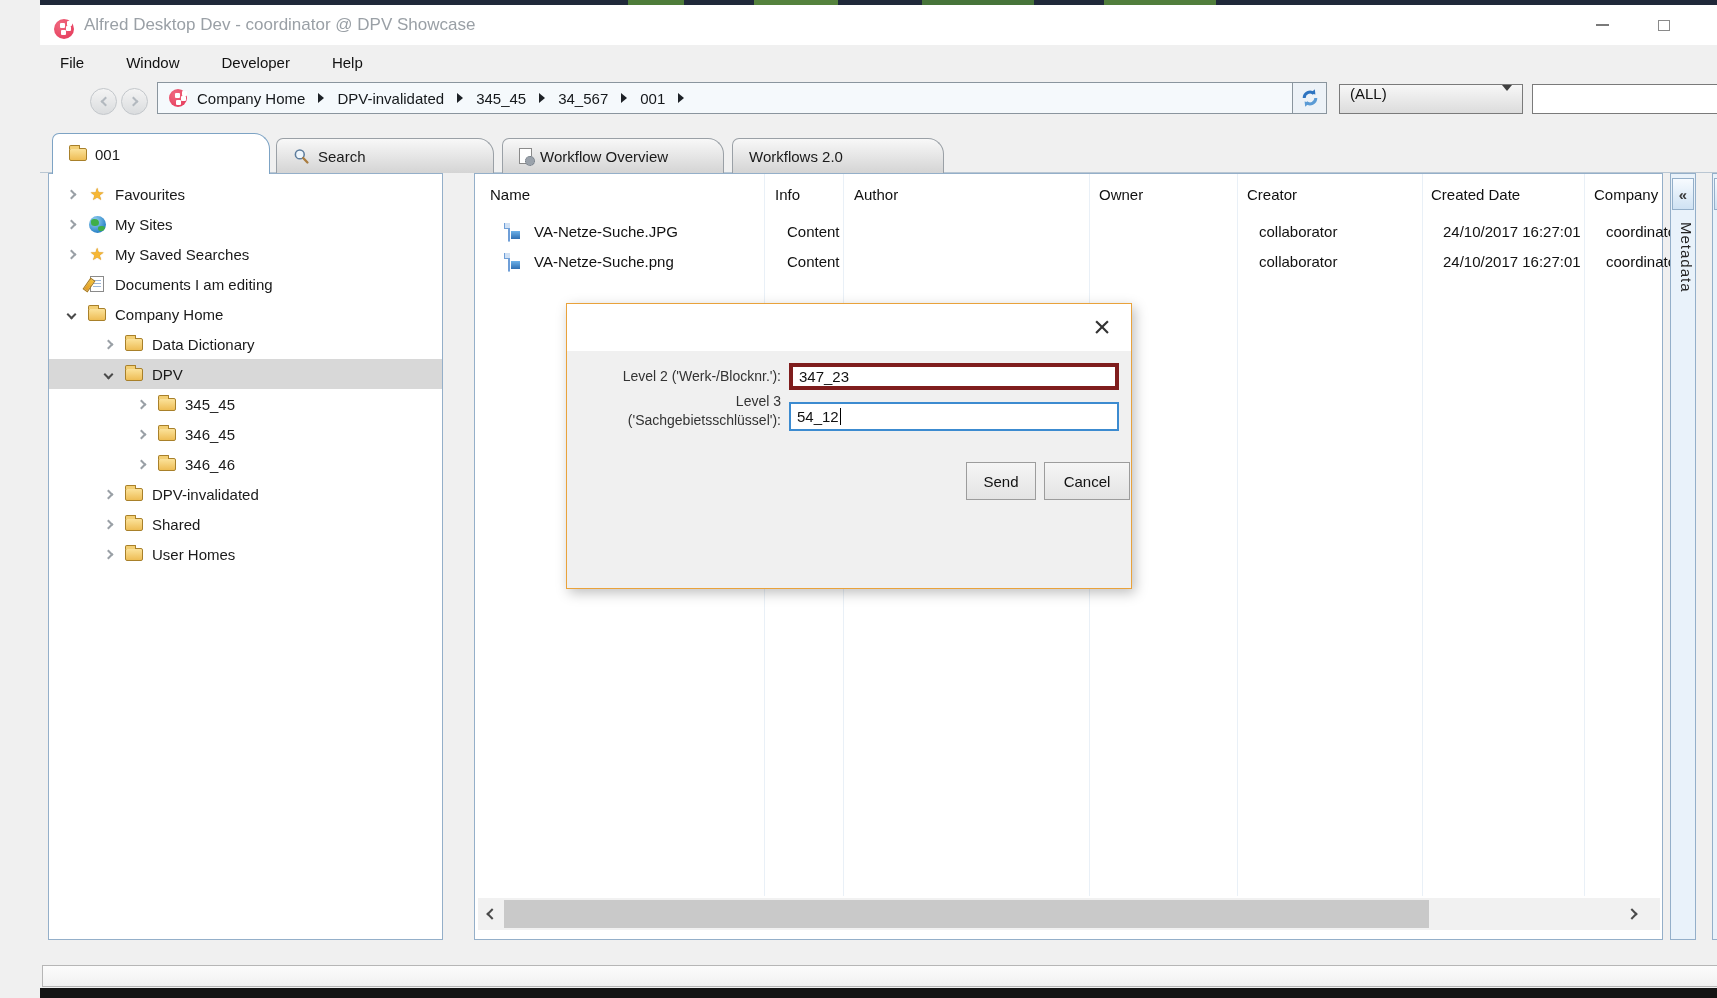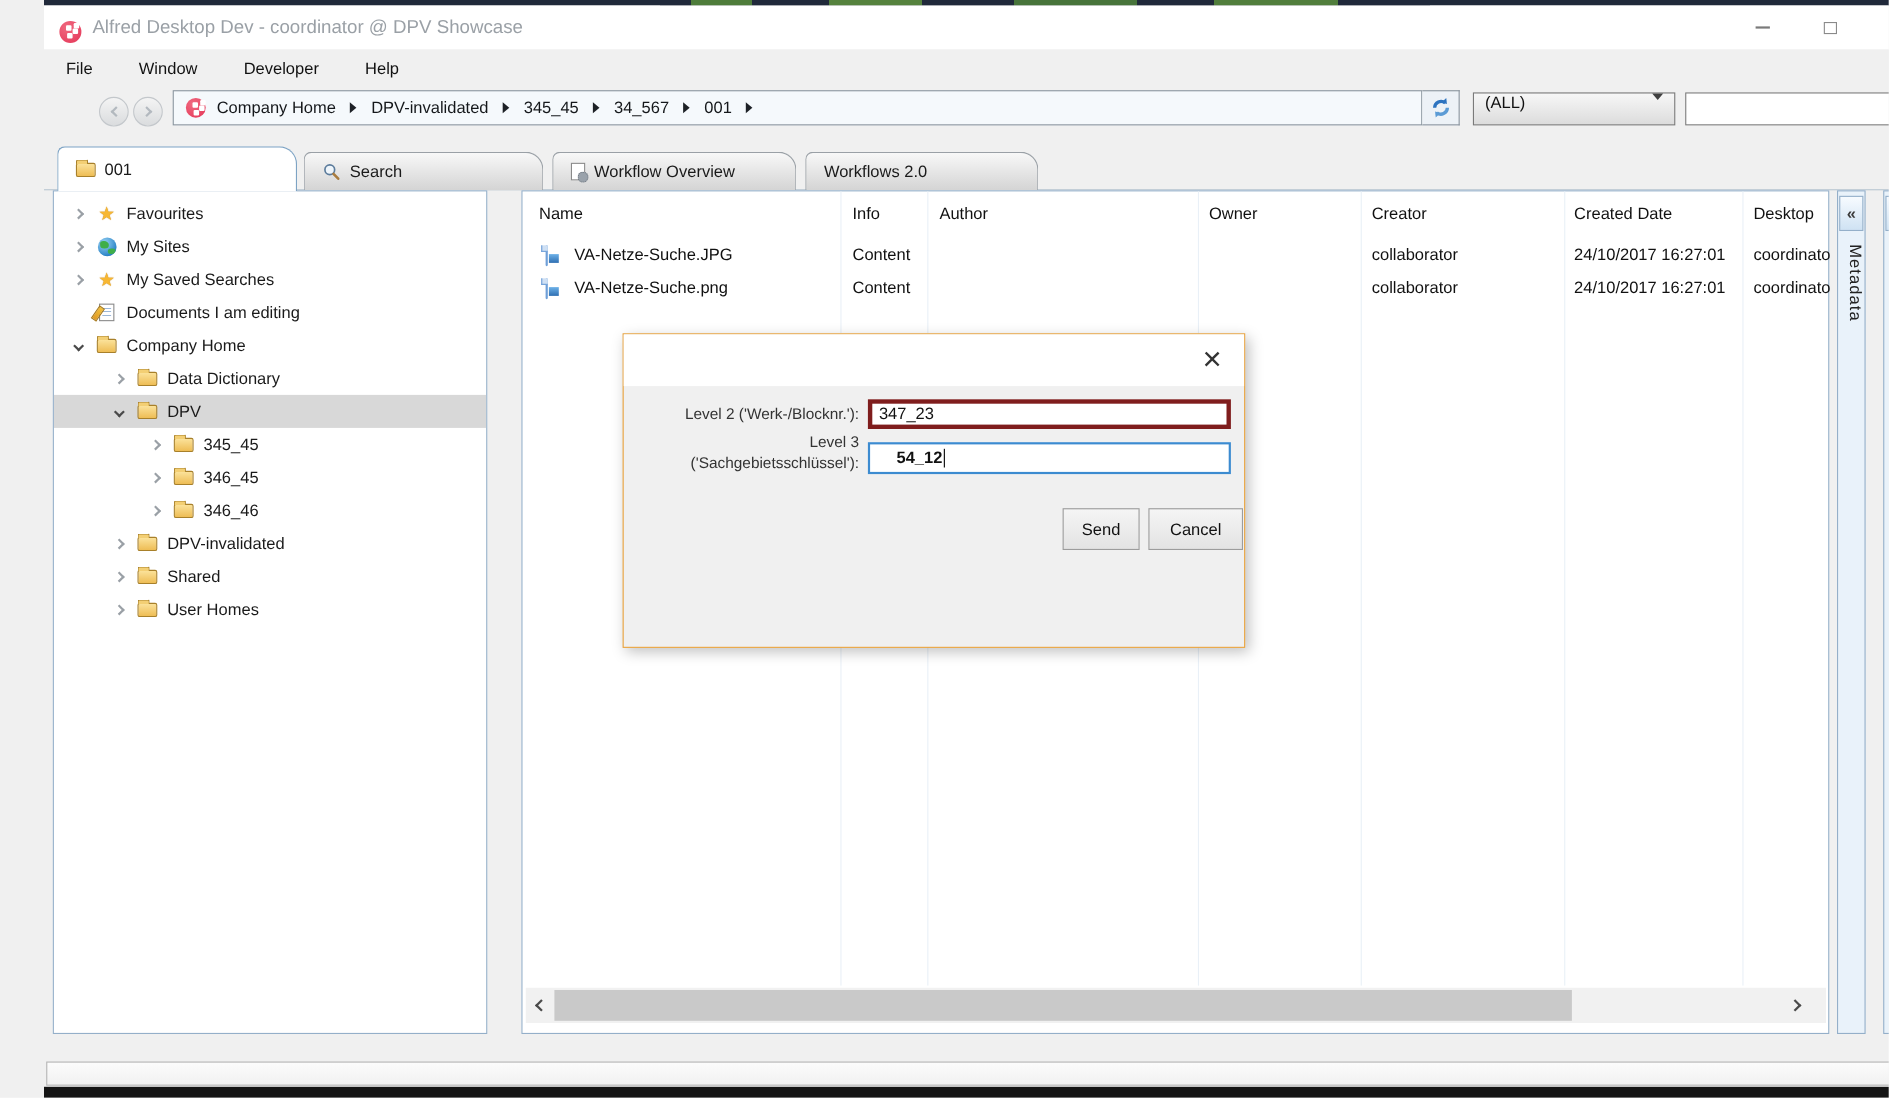--- a/index.html
+++ b/index.html
@@ -68,21 +68,21 @@
   .icon-globe { width:17px; height:17px; border-radius:50%; background:radial-gradient(circle at 35% 30%, #9bd4f5 0%, #2e86c8 70%, #1b5e96 100%); position:relative; overflow:hidden; }
   .icon-globe::before { content:''; position:absolute; top:3px; left:2px; width:8px; height:7px; background:#3fae49; border-radius:40% 60% 50% 50%; }
   .icon-globe::after { content:''; position:absolute; bottom:2px; right:1px; width:7px; height:5px; background:#3fae49; border-radius:50% 40% 60% 50%; }
   .icon-notes { width:14px; height:16px; background:#fff; border:1px solid #8a8a8a; position:relative; }
   .icon-notes::before { content:''; position:absolute; top:3px; left:2px; right:2px; height:9px; background:repeating-linear-gradient(#9db7d8 0 1px, transparent 1px 3px); }
   .icon-notes::after { content:''; position:absolute; left:-5px; top:1px; width:4px; height:12px; background:linear-gradient(#f3c13a,#e09a25); border:1px solid #a87a1e; transform:rotate(35deg); }
 
   .main-panel { left:434px; top:173px; width:1189px; height:767px; background:#fff; border:1px solid #94afc9; }
   .colsep { position:absolute; top:0; width:1px; height:722px; background:#e9f0f7; }
   .hcell { position:absolute; top:12px; font-size:15px; color:#111; white-space:nowrap; }
-  .drow { position:absolute; left:0; width:100%; height:30px;text-align:right; }
+  .drow { position:absolute; left:12px; width:100%; height:30px;text-align:right; }
   .dcell { position:absolute; top:5px; font-size:15px; color:#111; white-space:nowrap; }
   .icon-fileimg { width:15px; height:18px; background:#fff; border:1px solid #6f9fd8; border-radius:2px; position:relative; }
   .icon-fileimg::before { content:''; position:absolute; left:2px; bottom:2px; width:9px; height:8px; background:linear-gradient(#6db1e8,#2f6fb2); }
   .icon-fileimg::after { content:''; position:absolute; right:-1px; top:-1px; width:5px; height:5px; background:#cfe0f4; border-left:1px solid #6f9fd8; border-bottom:1px solid #6f9fd8; }
   .cell-modifier { width:70px; overflow:hidden; }
 
   .hscroll { position:absolute; left:3px; top:724px; width:1182px; height:32px; background:#f1f1f1; }
   .hs-arrow { position:absolute; top:0; width:24px; height:32px; display:flex; align-items:center; justify-content:center; }
   .hs-arrow .chev { border-color:#4a4a4a; border-width:2px; width:8px; height:8px; }
   .hs-thumb { position:absolute; left:26px; top:2px; width:925px; height:28px; background:#c9c9c9; }
@@ -96,21 +96,21 @@
   
   .statusbar { left:2px; top:965px; width:1713px; height:22px; background:linear-gradient(#fcfcfc,#f1f1f1); border:1px solid #b6b6b6; }
   .bottom-black { left:0; top:988px; width:1717px; height:10px; background:#141414; }
 
   
   .dialog { left:526px; top:303px; width:566px; height:286px; background:#f0f0f0; border:1px solid #e9a23b; box-shadow:3px 4px 12px rgba(0,0,0,.25); z-index:50; }
   .dlg-title { position:absolute; left:0; top:0; width:100%; height:47px; background:#fff; }
   .dlg-close { position:absolute; right:12px; top:6px; width:34px; height:34px; display:flex; align-items:center; justify-content:center; font-size:30px; font-weight:300; color:#333; }
   .dlg-label { position:absolute; left:14px; width:200px; text-align:right; font-size:14px; color:#333; line-height:19px; }
   .dlg-input { position:absolute; left:222px; width:330px; height:27px; background:#fff; border:4px solid #7f1d1d; font-size:15px; padding:0 6px; font-family:"Liberation Sans",sans-serif; color:#111; }
-  .dlg-input-div { position:absolute; left:222px; width:330px; height:29px; background:#fff; border:2px solid #3c8bd0; font-size:15px; padding:0 24px; display:flex; align-items:center; color:#111;font-weight:bold; }
+  .dlg-input-div { position:absolute; left:222px; width:330px; height:29px; background:#fff; border:2px solid #3c8bd0; font-size:15px; padding:0 6px; display:flex; align-items:center; color:#111; }
   .caret { display:inline-block; width:1px; height:17px; background:#000; margin-left:1px; }
   .dlg-btn { position:absolute; top:461px; height:38px; background:linear-gradient(#f5f5f5,#e3e3e3); border:1px solid #9c9c9c; font-size:15px; color:#111; display:flex; align-items:center; justify-content:center; }
 </style>
 </head>
 <body>
 
 <div class="abs top-strip">
     <span class="green"></span>
   </div>
 
@@ -333,21 +333,21 @@
   <span class="colsep" style="left:762px;"></span>
   <span class="colsep" style="left:947px;"></span>
   <span class="colsep" style="left:1109px;"></span>
 
   <span class="hcell" style="left:15px;">Name</span>
   <span class="hcell" style="left:300px;">Info</span>
   <span class="hcell" style="left:379px;">Author</span>
   <span class="hcell" style="left:624px;">Owner</span>
   <span class="hcell" style="left:772px;">Creator</span>
   <span class="hcell" style="left:956px;">Created Date</span>
-  <span class="hcell" style="left:1119px;">Desktop</span>
+  <span class="hcell" style="left:1119px;">Company</span>
 
   <div class="drow" style="top:44px;">
     <span class="dcell" style="left:21px; top:6px;"><span class="icon-fileimg"></span></span>
     <span class="dcell" style="left:47px;">VA-Netze-Suche.JPG</span>
     <span class="dcell" style="left:300px;">Content</span>
     <span class="dcell" style="left:379px;"></span>
     <span class="dcell" style="left:624px;"></span>
     <span class="dcell" style="left:772px;">collaborator</span>
     <span class="dcell" style="left:956px;">24/10/2017 16:27:01</span>
     <span class="dcell cell-modifier" style="left:1119px;">coordinator</span>

